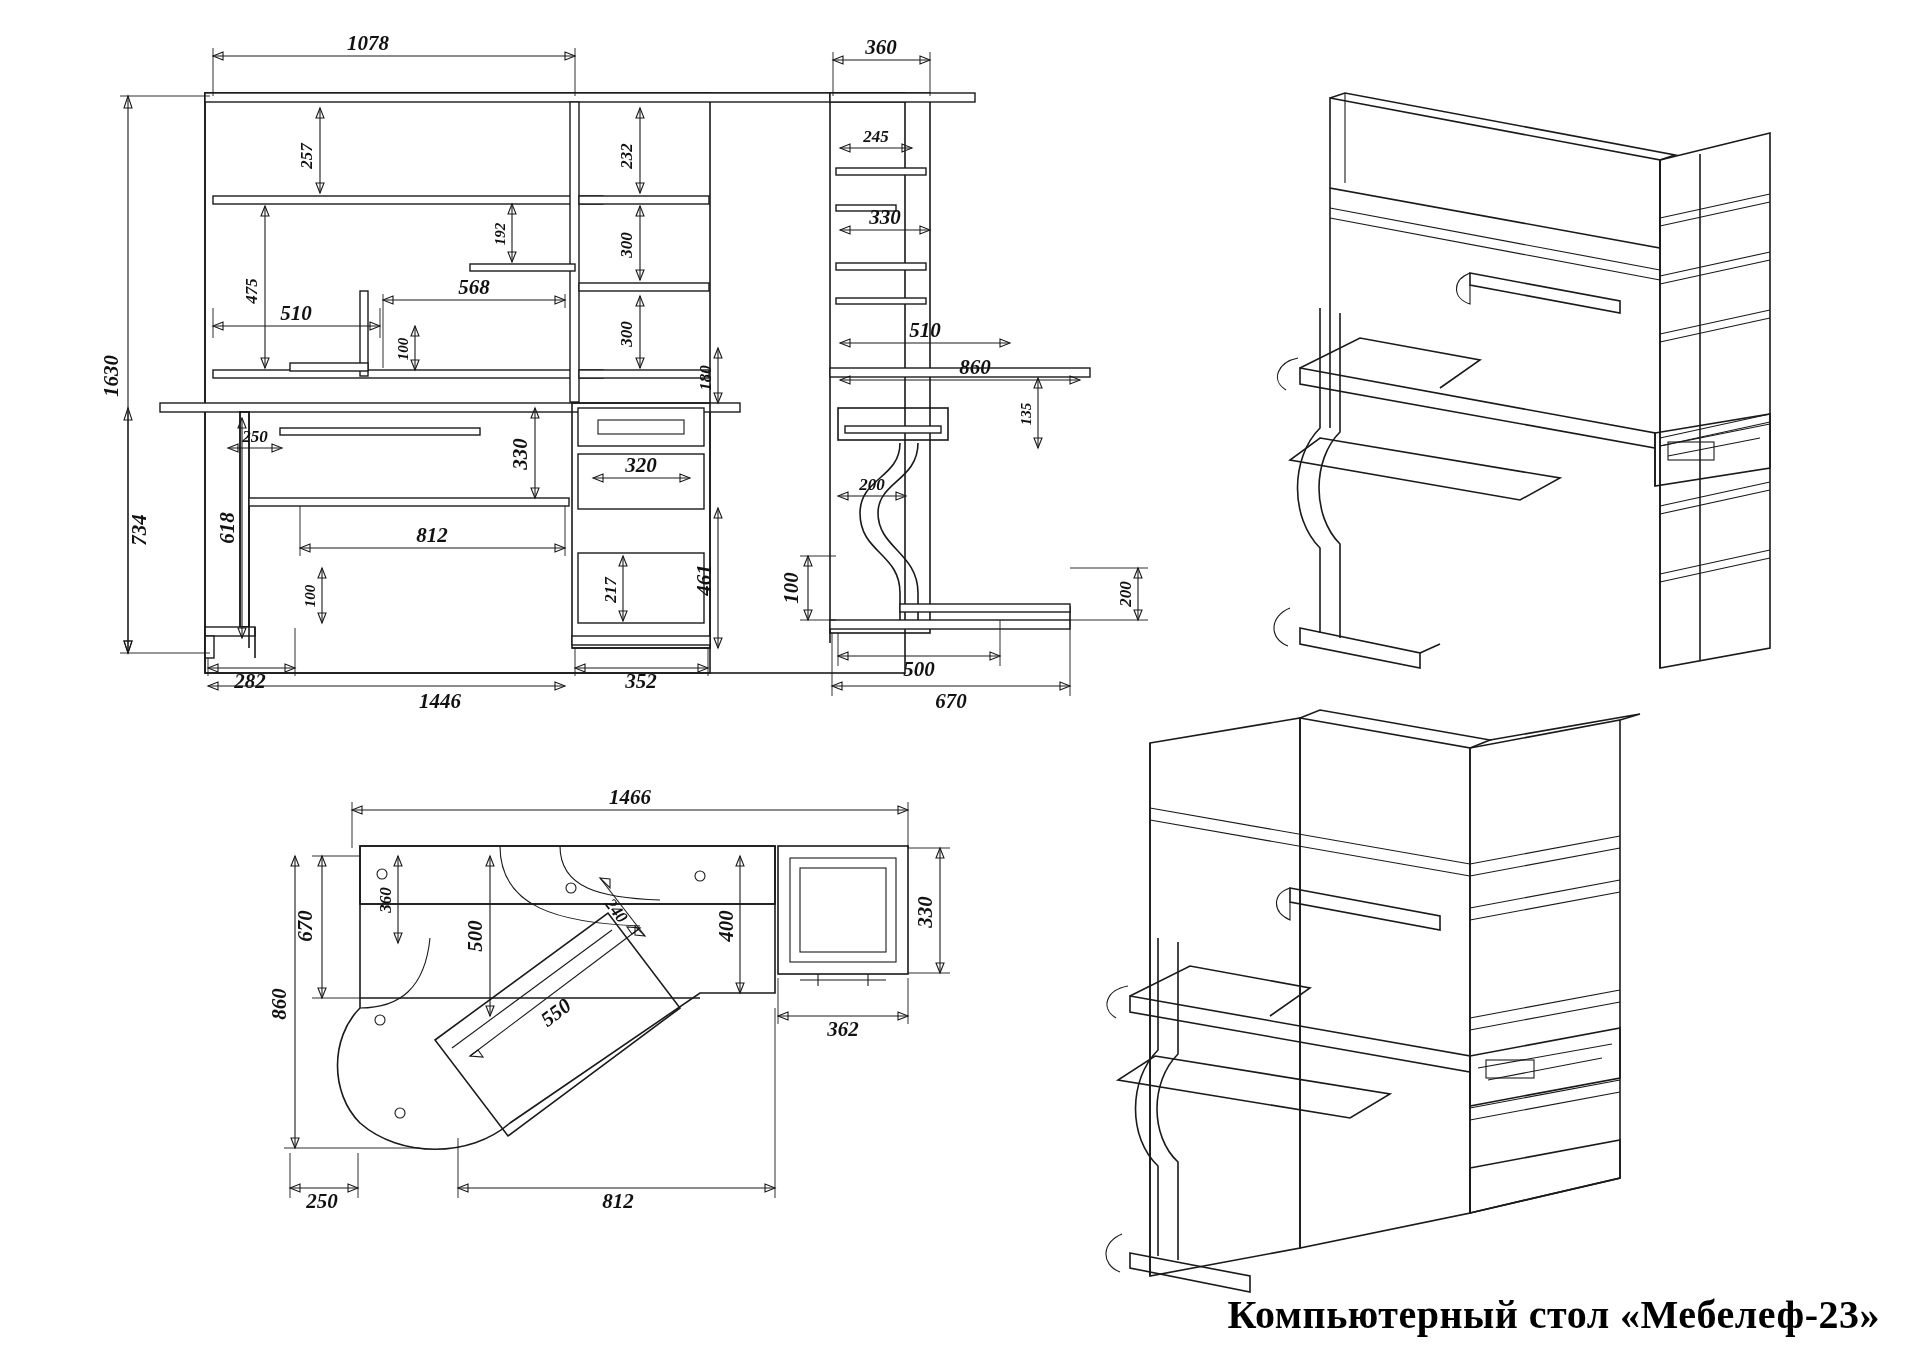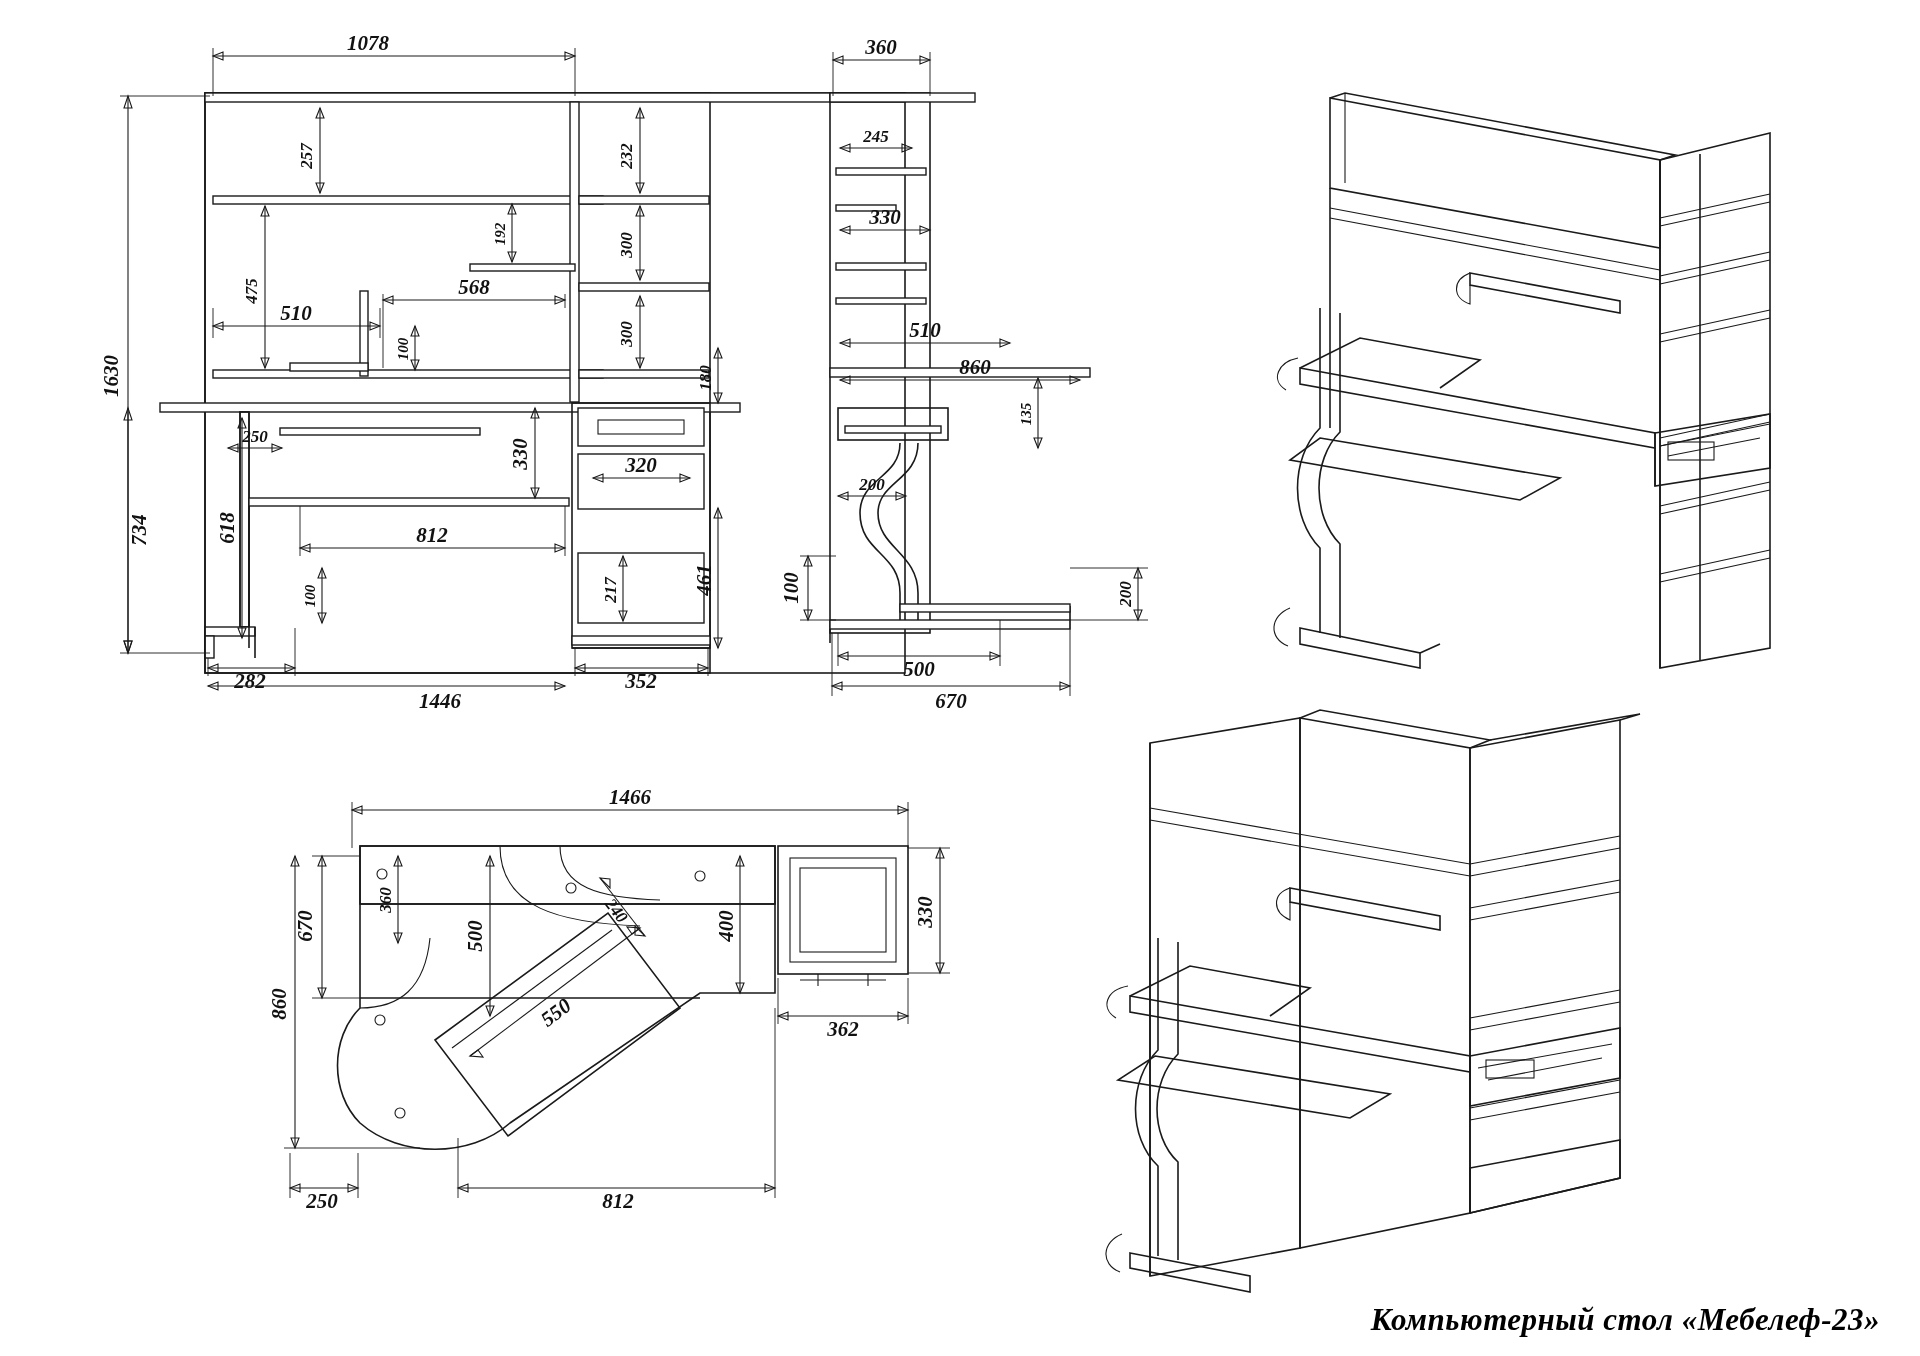--- a/index.html
+++ b/index.html
@@ -27,24 +27,23 @@
     fill:#111;
   }
   .dimtext.small{font-size:17px;}
   .dimtext.tiny{font-size:15px;}
   .title{
     position:absolute;
     right:40px;
     bottom:18px;
     font-family:"Liberation Serif", serif;
     font-weight:700;
-    font-size:31px;
+    font-size:40px;
     letter-spacing:0.5px;
     white-space:nowrap;
-    font-style:italic;
   }
 </style>
 </head>
 <body>
 
 <div class="sheet">
 
   <div class="svg-wrap">
   <svg width="1920" height="1356" viewBox="0 0 1920 1356" xmlns="http://www.w3.org/2000/svg">
 

